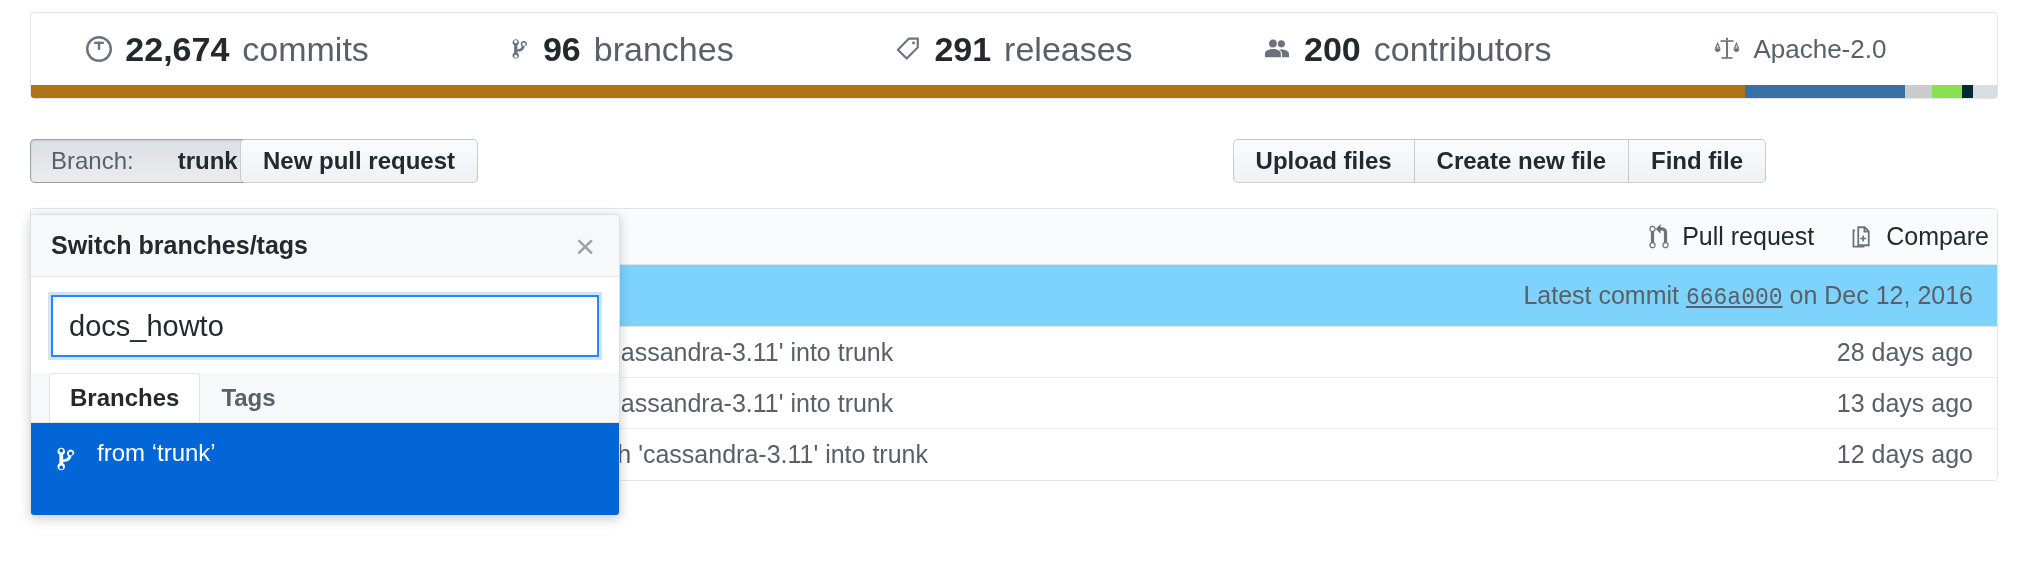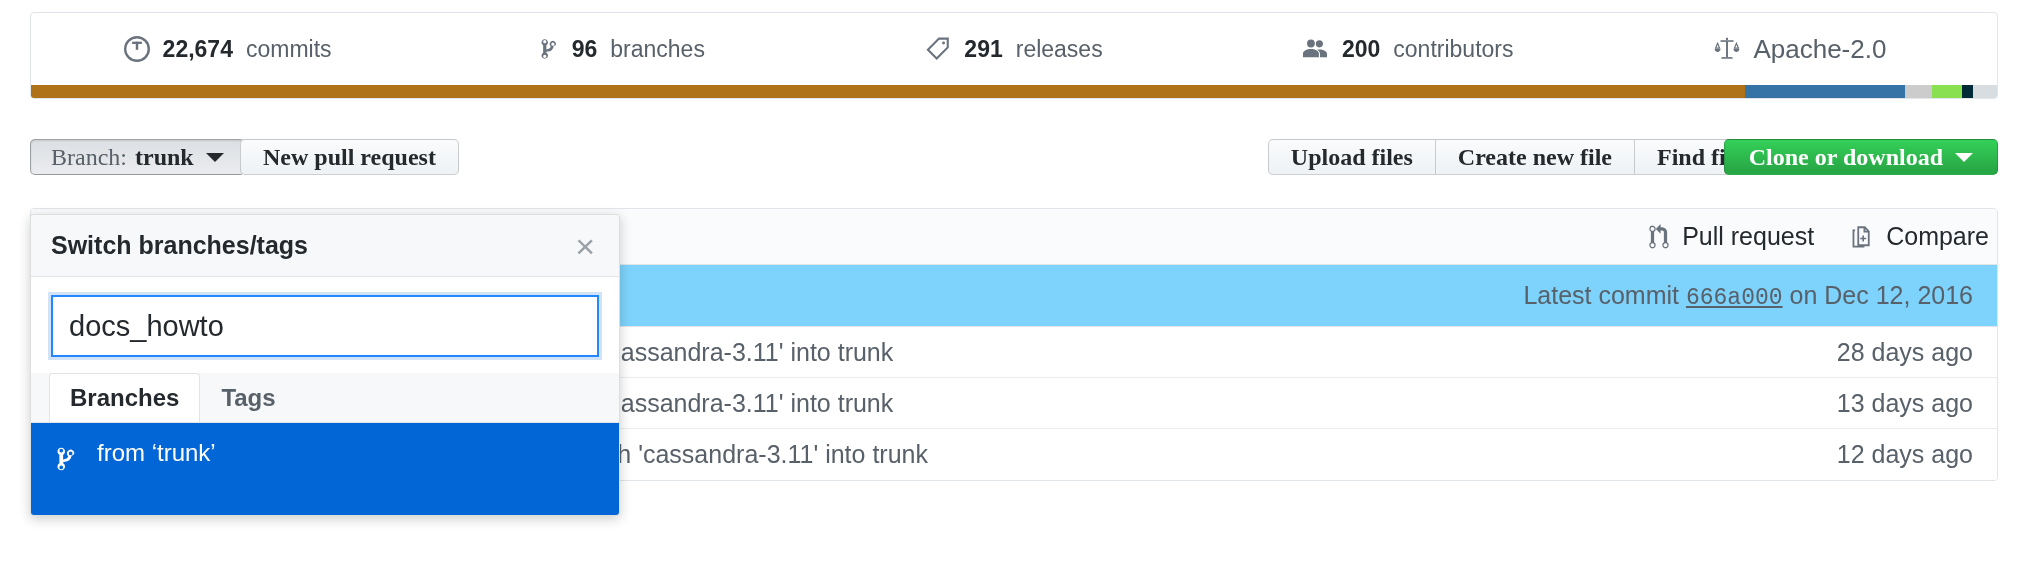--- a/index.html
+++ b/index.html
@@ -38,21 +38,21 @@
     flex: 1 1 0;
     display: flex;
     align-items: center;
     justify-content: center;
   }
   .num-link {
     display: inline-flex;
     align-items: center;
     gap: 13px;
     color: #586069;
-    font-size: 23px;
+    font-size: 34px;
     text-decoration: none;
     white-space: nowrap;
   }
   .num-link .num {
     color: #24292e;
     font-weight: bold;
   }
   .num-icon {
     display: inline-flex;
     align-items: center;
@@ -85,33 +85,34 @@
   .file-nav-row {
     position: absolute;
     left: 30px; top: 139px;
     width: 1968px;
     height: 52px;
   }
   .btn {
     display: inline-flex;
     align-items: center;
     justify-content: center;
-    height: 36px;
+    height: 44px;
     padding: 0 22px;
     font-size: 24px;
     font-weight: bold;
     color: #24292e;
     background-image: linear-gradient(-180deg, #fafbfc 0%, #eff3f6 90%);
     background-color: #eff3f6;
     border: 1px solid rgba(27,31,35,0.2);
     border-radius: 5px;
     cursor: pointer;
     white-space: nowrap;
-    font-family: Liberation Serif, serif;
+    font-family: Liberation Sans, sans-serif;
     line-height: 1;
+    gap: 36px;
   }
   .btn-branch {
     position: absolute; left: 0; top: 0;
     background-image: linear-gradient(-180deg, #dcdfe3 0%, #e9ebee 90%);
     background-color: #e6e9ec;
     border-color: rgba(27,31,35,0.35);
     box-shadow: inset 0 1px 2px rgba(27,31,35,0.12);
     padding: 0 20px;
   }
   .btn-branch .lbl-prefix { color: #586069; font-weight: normal; }
@@ -466,24 +467,20 @@
     </button>
 
     <button class="btn btn-newpr">New pull request</button>
 
     <div class="btn-group">
       <button class="btn">Upload files</button>
       <button class="btn">Create new file</button>
       <button class="btn">Find file</button>
     </div>
 
-    <button class="btn btn-clone">
-      <span>Clone or download</span>
-      <span class="caret"></span>
-    </button>
   </div>
 
   <div class="file-table">
 
     <div class="branch-info-row">
       <span class="branch-info-text">nk.</span>
       <span class="branch-info-actions">
         <a class="action-link" href="#">
           <span>
             <svg width="22" height="26" viewBox="0 0 12 16" fill="currentColor" aria-hidden="true">

